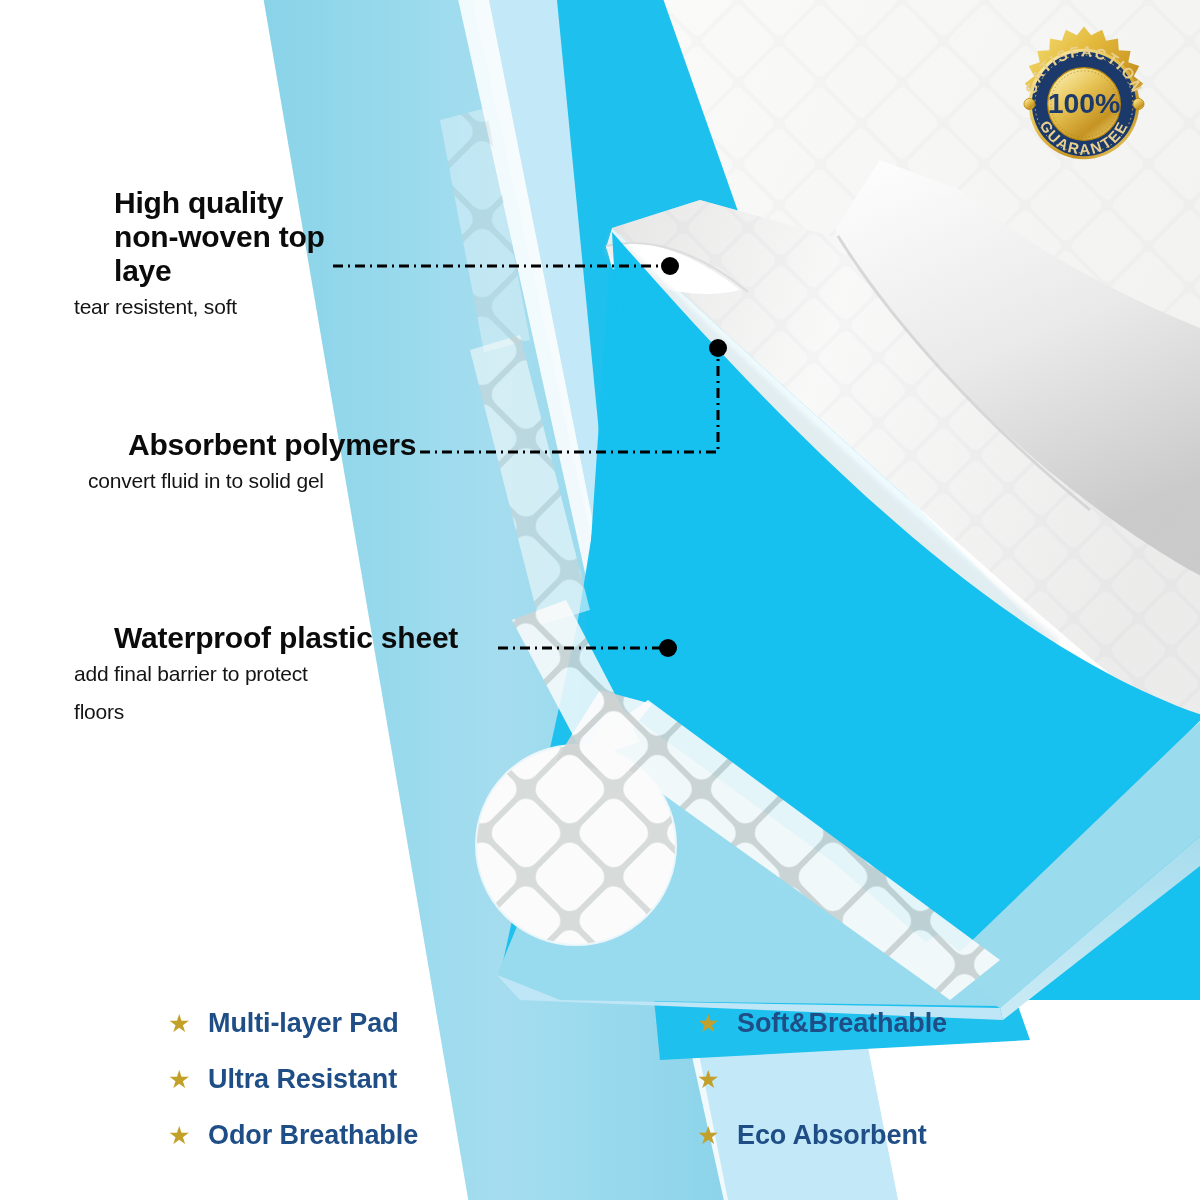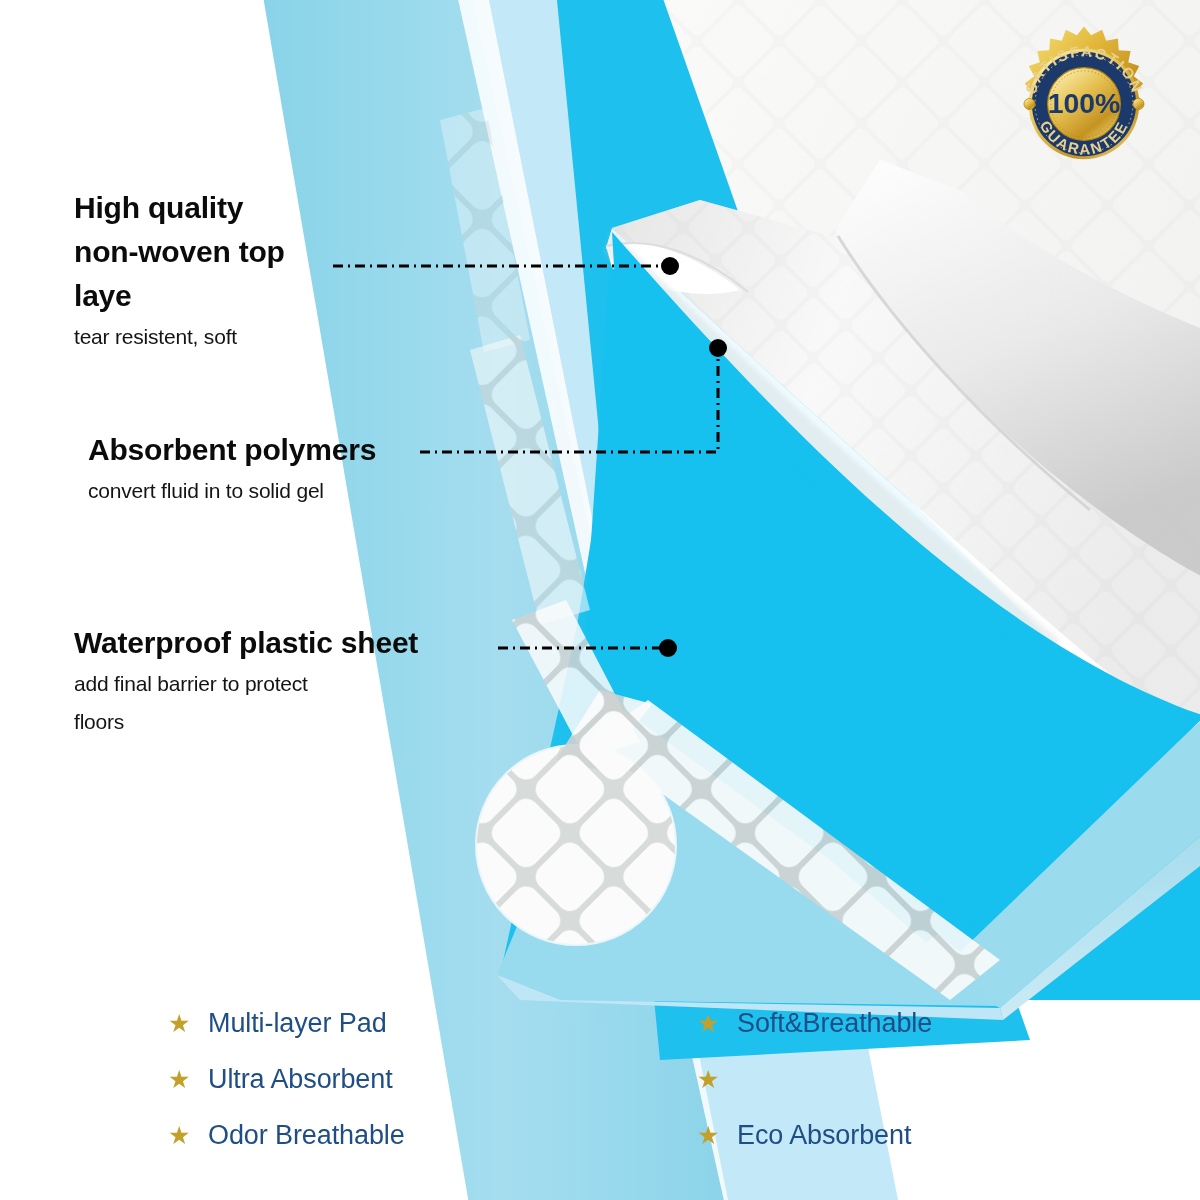--- a/index.html
+++ b/index.html
@@ -12,24 +12,25 @@
   }
   #stage { position:absolute; left:0; top:0; width:1200px; height:1200px; background:#fff; }
 
   .art { position:absolute; left:0; top:0; width:1200px; height:1200px; }
 
   
   .callout { position:absolute; }
   .callout .title {
     font-weight:bold;
     font-size:30px;
-    line-height:44px;
+    line-height:34px;
     color:#0b0b0b;
     letter-spacing:-0.2px;
     white-space:pre-line;
+    margin-left:40px;
   }
   .callout .desc {
     font-weight:normal;
     font-size:21px;
     line-height:38px;
     color:#141414;
     letter-spacing:-0.2px;
     white-space:pre-line;
   }
   #callout-top   { left:74px; top:186px;  width:300px; }
@@ -63,21 +64,21 @@
   .feat-star {
     color:#c3a02a;
     font-size:25px;
     line-height:25px;
     width:40px;
     flex:0 0 40px;
     text-align:left;
   }
   .feat-label {
     color:#1f4e87;
-    font-weight:normal;
+    font-weight:bold;
     font-size:27px;
     letter-spacing:-0.1px;
     white-space:nowrap;
   }
 </style>
 </head>
 <body>
 
 <div id="stage">
 
@@ -349,21 +350,21 @@
 
   <div id="features">
 
     <div class="feat-col" id="feat-col-left">
       <div class="feat-row">
         <span class="feat-star">★</span>
         <span class="feat-label">Multi-layer Pad</span>
       </div>
       <div class="feat-row">
         <span class="feat-star">★</span>
-        <span class="feat-label">Ultra Absorbent</span>
+        <span class="feat-label">Ultra Resistant</span>
       </div>
       <div class="feat-row">
         <span class="feat-star">★</span>
         <span class="feat-label">Odor Breathable</span>
       </div>
     </div>
 
     <div class="feat-col" id="feat-col-right">
       <div class="feat-row">
         <span class="feat-star">★</span>

